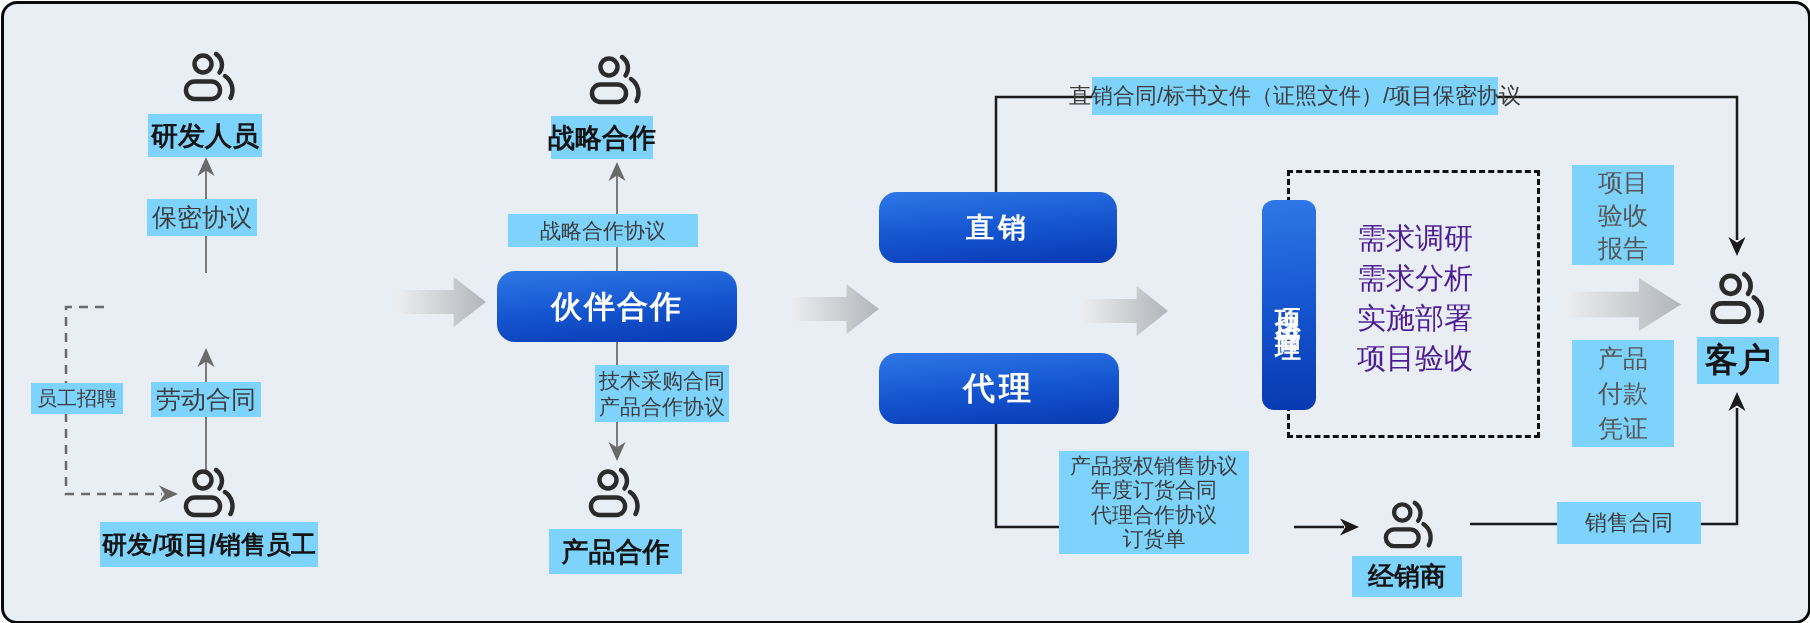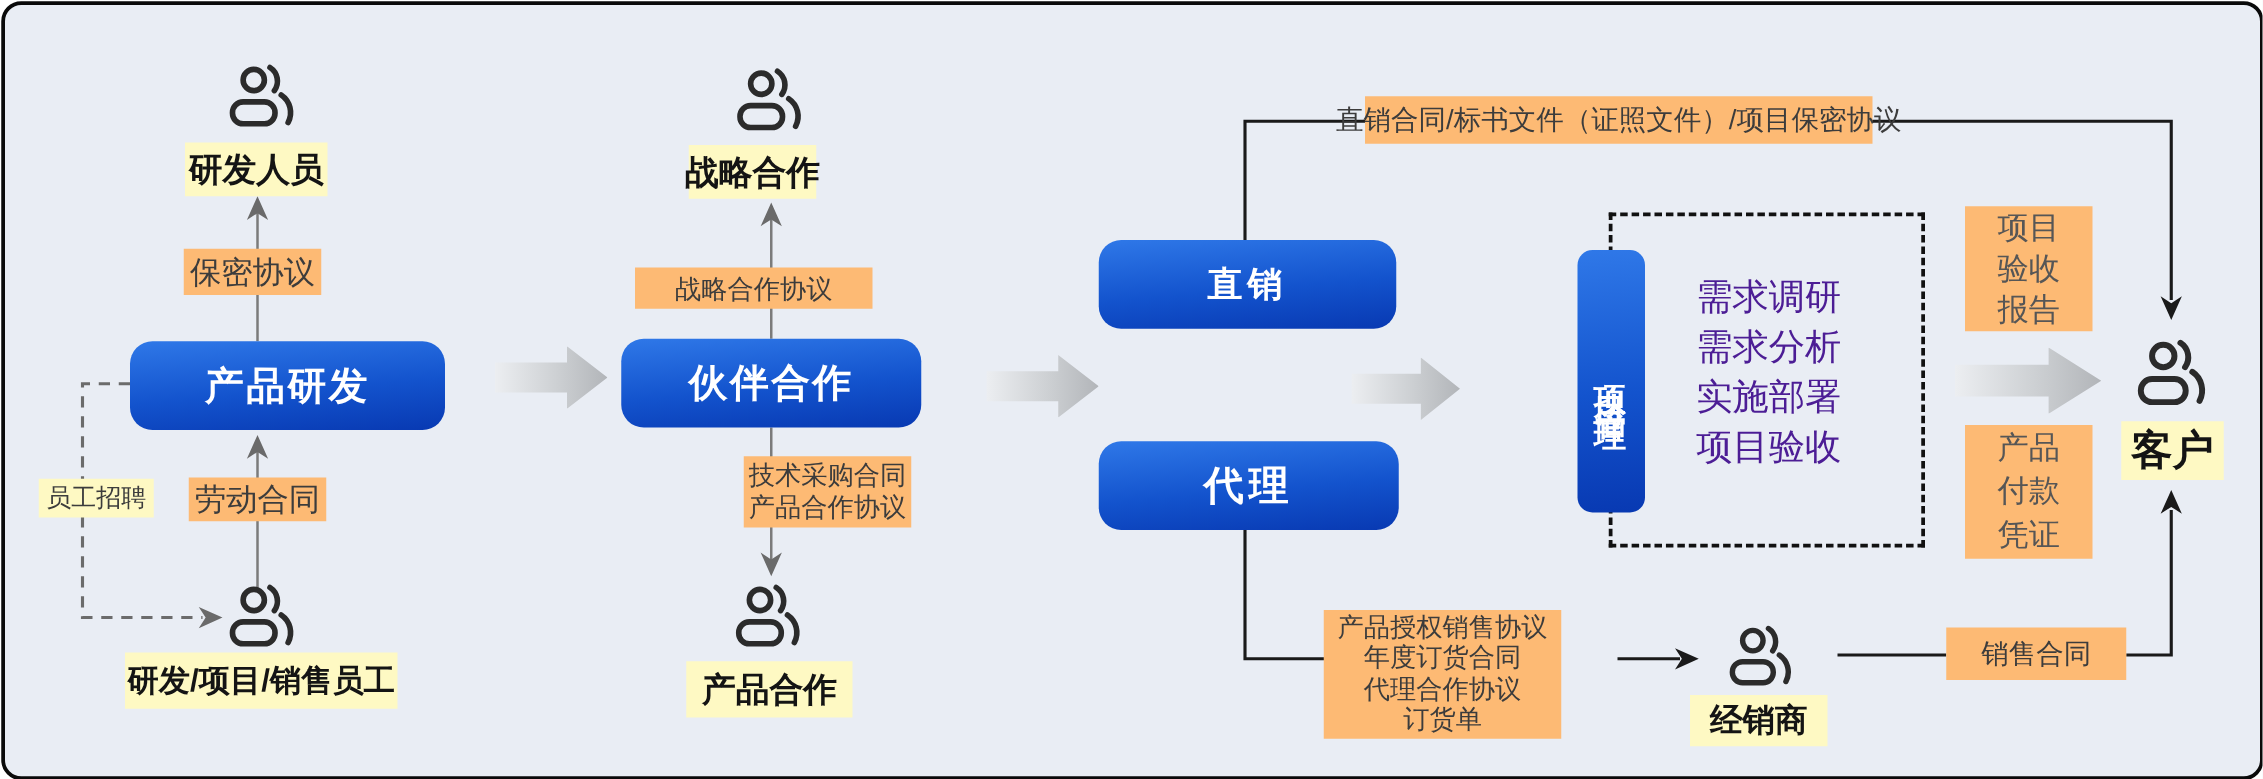--- a/index.html
+++ b/index.html
@@ -16,25 +16,25 @@
     color:#ffffff; font-weight:bold; display:flex; align-items:center; justify-content:center;
     letter-spacing:2px;
   }
   .vbox{
     position:absolute; z-index:3; border-radius:12px;
     background:linear-gradient(175deg,#2f78e8 0%,#1353cd 55%,#0839b2 100%);
     color:#ffffff; font-weight:bold; display:flex; align-items:center; justify-content:center;
   }
   .vtext{writing-mode:vertical-lr; text-orientation:upright; letter-spacing:9px;}
   .wlabel{
-    position:absolute; z-index:2; background:#fef9c3; color:#141414; font-weight:bold;
+    position:absolute; z-index:2; background:#7dd3fc; color:#141414; font-weight:bold;
     display:flex; align-items:center; justify-content:center; text-align:center; white-space:nowrap;
   }
   .glabel{
-    position:absolute; z-index:2; background:#fdba74; color:#3c3c3c;
+    position:absolute; z-index:2; background:#7dd3fc; color:#3c3c3c;
     display:flex; flex-direction:column; align-items:center; justify-content:center;
     text-align:center; white-space:nowrap;
   }
   .garrow{
     position:absolute; z-index:1;
     background:linear-gradient(90deg,#eceef1 0%,#cdd0d3 55%,#b2b5b9 100%);
     clip-path:polygon(0 26%,64% 26%,64% 0,100% 50%,64% 100%,64% 74%,0 74%);
   }
   .dashedrect{
     position:absolute; z-index:1; border:3px dashed #111111; background:transparent;
@@ -130,38 +130,37 @@
     <svg width="62" height="57" viewBox="0 0 58 54" fill="none" stroke="#2b2b2b" stroke-width="4.5" stroke-linecap="round">
       <circle cx="22" cy="14" r="8.5"></circle>
         <path d="M35 4 A 13 13 0 0 1 38.5 22.5"></path>
       <rect x="5" y="31.5" width="34" height="17.5" rx="8.5"></rect>
         <path d="M44 26 A 17 17 0 0 1 49.5 48"></path>
     </svg>
   </div>
 
   <div class="wlabel" style="left:144px; top:110px; width:114px; height:43px; font-size:27px;">研发人员</div>
   <div class="glabel" style="left:143px; top:195px; width:110px; height:37px; font-size:25px;">保密协议</div>
-  <div class="bluebox" style="left:100px; top:269px; width:252px; height:71px; font-size:31px;">产品研发</div>
   <div class="wlabel" style="left:27px; top:379px; width:92px; height:31px; font-size:20px; font-weight:normal; color:#3c3c3c;">员工招聘</div>
   <div class="glabel" style="left:147px; top:378px; width:110px; height:35px; font-size:25px;">劳动合同</div>
   <div class="wlabel" style="left:96px; top:518px; width:218px; height:45px; font-size:25px;">研发/项目/销售员工</div>
 
   <div class="wlabel" style="left:547px; top:112px; width:102px; height:43px; font-size:27px;">战略合作</div>
   <div class="glabel" style="left:504px; top:195px; width:190px; height:33px; font-size:21px;margin-top:15px;">战略合作协议</div>
   <div class="bluebox" style="left:493px; top:267px; width:240px; height:71px; font-size:31px;">伙伴合作</div>
   <div class="glabel" style="left:547px; top:361px; width:134px; height:57px; font-size:21px; line-height:26px;margin-left:44px;">
     <div>技术采购合同</div>
     <div>产品合作协议</div>
   </div>
   <div class="wlabel" style="left:545px; top:525px; width:133px; height:45px; font-size:27px;">产品合作</div>
 
   <div class="bluebox" style="left:875px; top:188px; width:238px; height:71px; font-size:28px; letter-spacing:4px;">直销</div>
   <div class="glabel" style="left:1088px; top:73px; width:406px; height:38px; font-size:22px;">直销合同/标书文件（证照文件）/项目保密协议</div>
   <div class="bluebox" style="left:875px; top:349px; width:240px; height:71px; font-size:32px; letter-spacing:4px;">代理</div>
-  <div class="glabel" style="left:1055px; top:484px; width:190px; height:103px; font-size:21px; line-height:24.5px;text-align:center;">
+  <div class="glabel" style="left:1055px; top:447px; width:190px; height:103px; font-size:21px; line-height:24.5px;text-align:center;">
     <div>产品授权销售协议</div>
     <div>年度订货合同</div>
     <div>代理合作协议</div>
     <div>订货单</div>
   </div>
   <div class="wlabel" style="left:1348px; top:552px; width:110px; height:41px; font-size:26px;">经销商</div>
   <div class="glabel" style="left:1553px; top:498px; width:144px; height:42px; font-size:22px;">销售合同</div>
 
   <div class="vbox" style="left:1258px; top:196px; width:54px; height:210px; font-size:26px;">
     <span class="vtext">项目管理</span>

